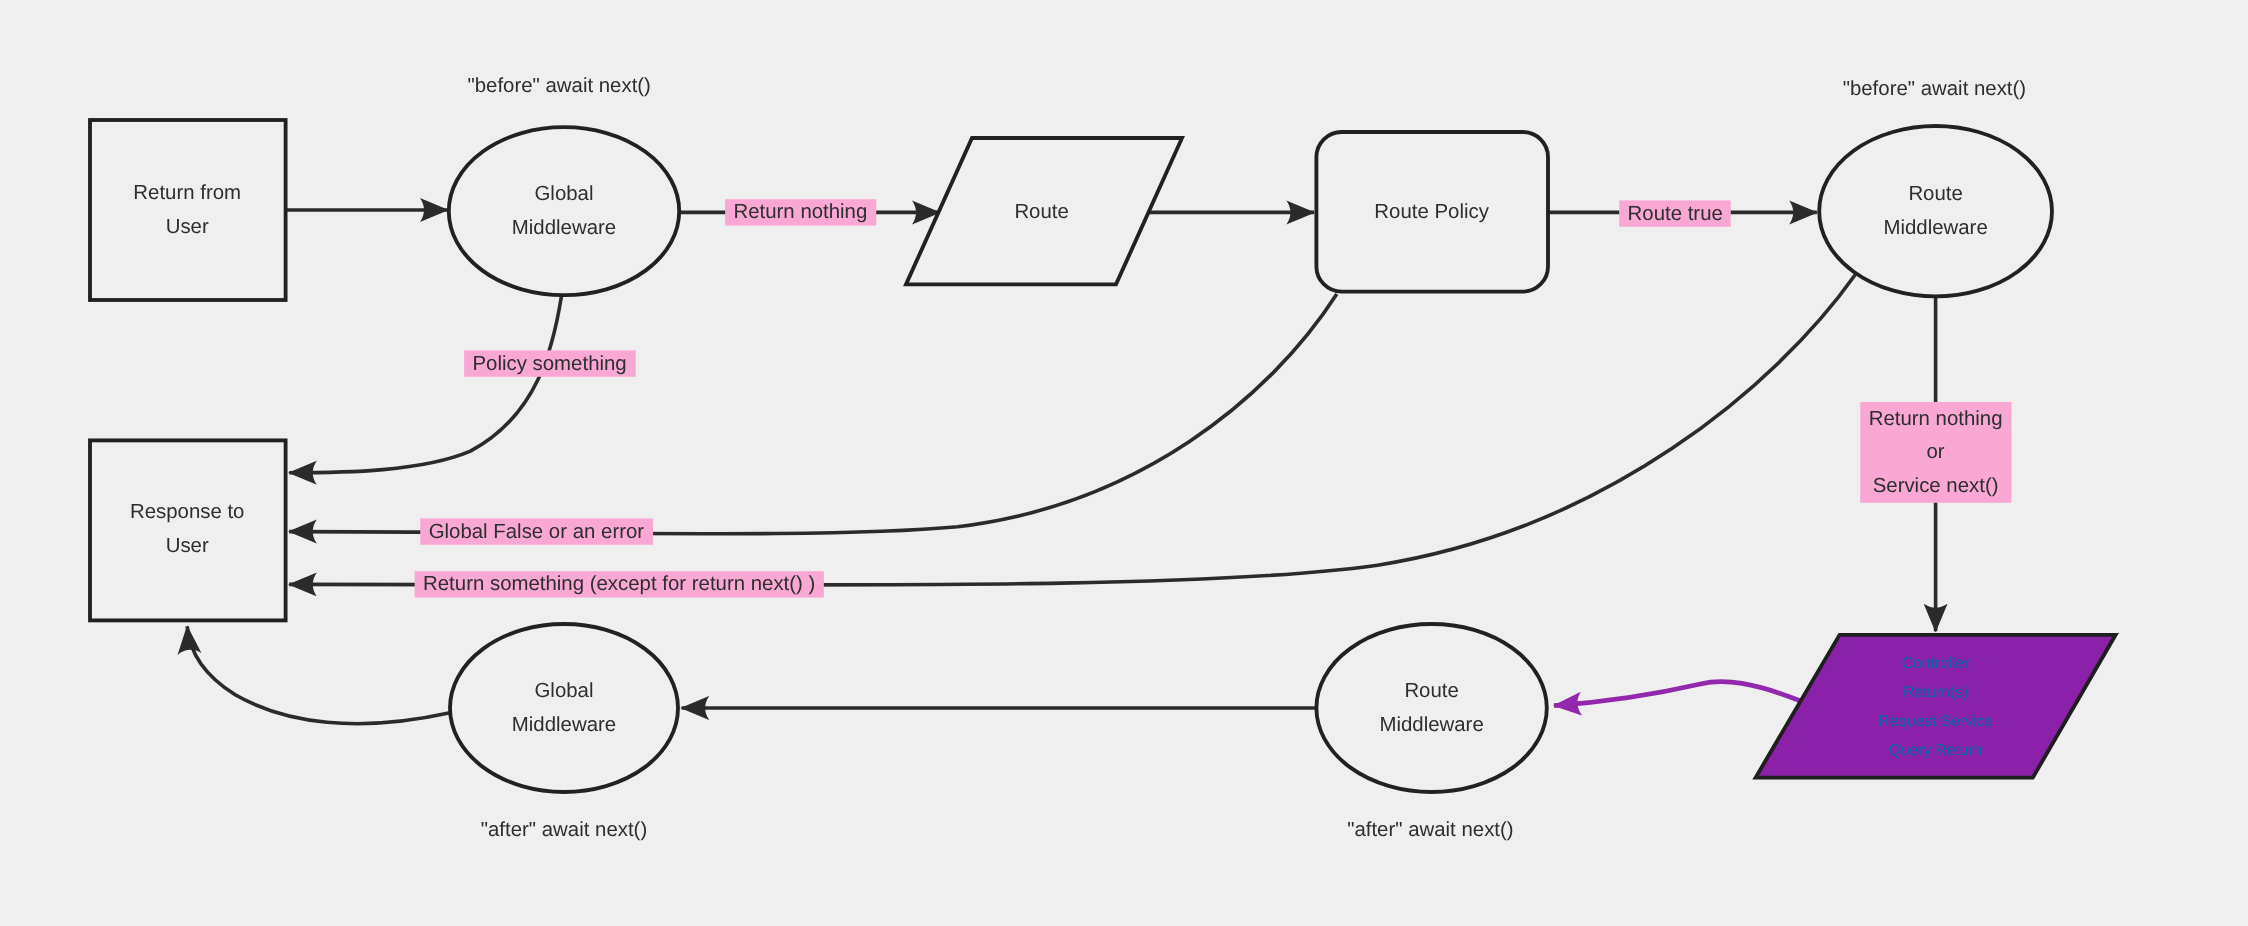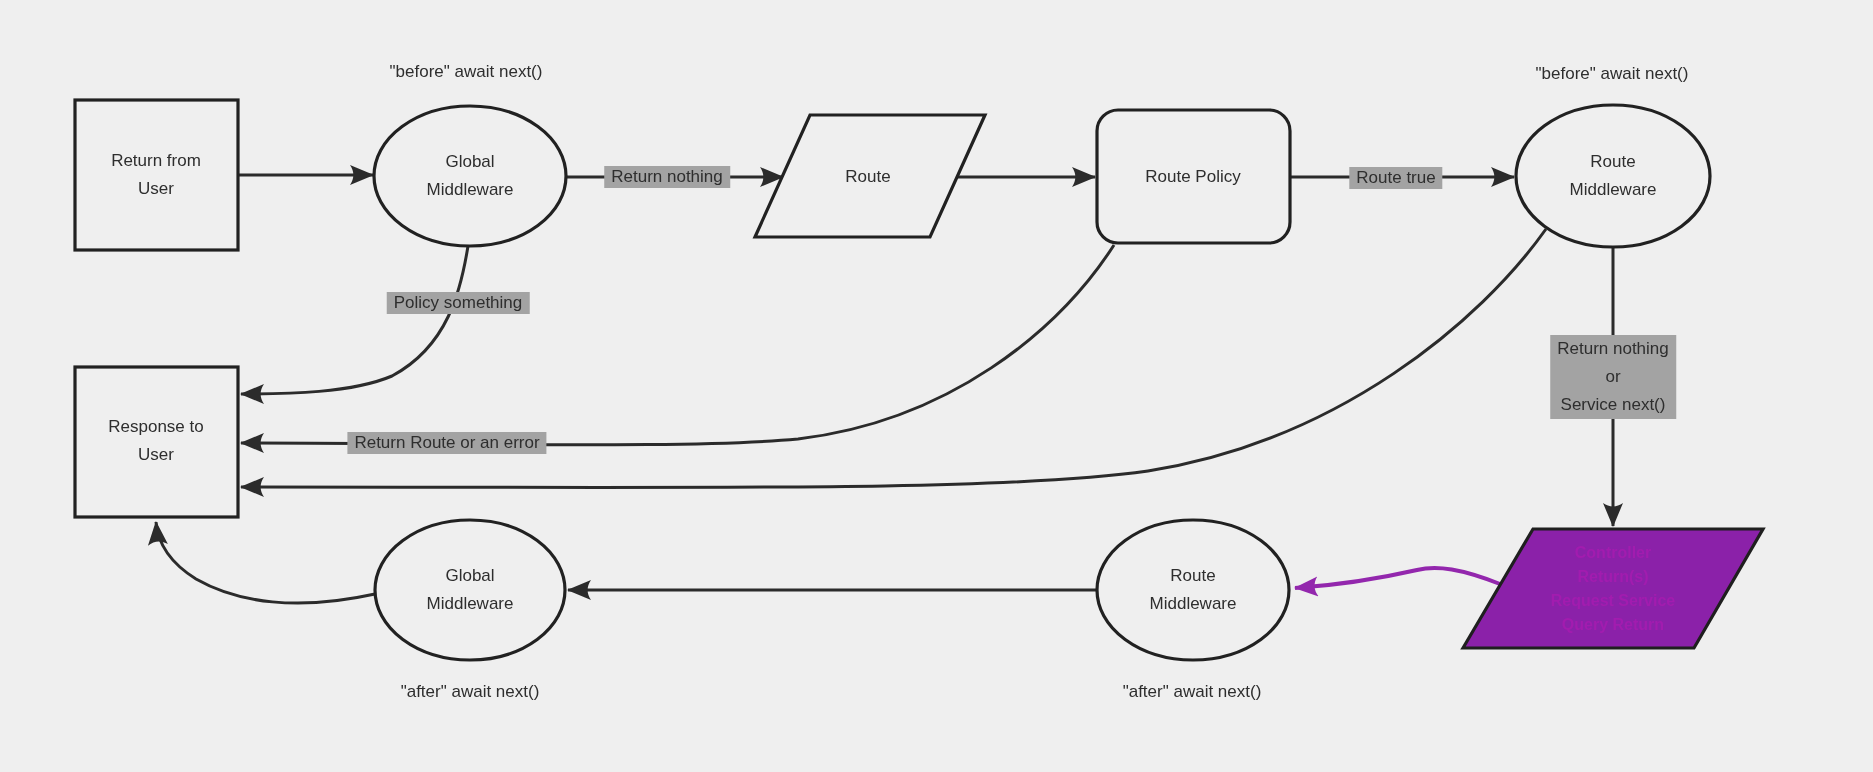--- a/index.html
+++ b/index.html
@@ -13,28 +13,28 @@
   .stage svg{position:absolute;left:0;top:0;}
   .lbl{
     position:absolute;
     transform:translate(-50%,-50%);
     font-size:17px;
     color:#2e2e2e;
     white-space:nowrap;
     text-align:center;
     line-height:22px;
   }
-  .lbl.bg{background:#a3a3a3;padding:0 7px;}
+  .lbl.bg{background:#f9a8d4;padding:0 7px;}
   .node-lbl{line-height:28px;}
   .multi span{display:block;}
   .or-lbl{line-height:28px;}
   .controller-lbl{
-    color:#a21caf;
-    font-weight:700;
-    font-size:16px;
+    color:#0369a1;
+    font-weight:400;
+    font-size:13px;
     line-height:24px;
   }
 </style>
 </head>
 <body>
 
 <div class="stage">
 
   <svg width="1873" height="772" viewBox="0 0 1873 772">
     <defs>
@@ -123,20 +123,21 @@
   <div class="lbl bg" style="left:1396px;top:178px">Route true</div>
 
   <div class="lbl bg or-lbl multi" style="left:1613px;top:377px">
     <span>Return nothing</span>
     <span>or</span>
     <span>Service next()</span>
   </div>
 
   <div class="lbl bg" style="left:458px;top:303px">Policy something</div>
 
-  <div class="lbl bg" style="left:447px;top:443px">Return Route or an error</div>
+  <div class="lbl bg" style="left:447px;top:443px">Global False or an error</div>
 
+  <div class="lbl bg" style="left:516px;top:487px">Return something (except for return next() )</div>
 
   <div class="lbl" style="left:470px;top:692px">"after" await next()</div>
 
   <div class="lbl" style="left:1192px;top:692px">"after" await next()</div>
 
 </div>
 
 </body></html>

